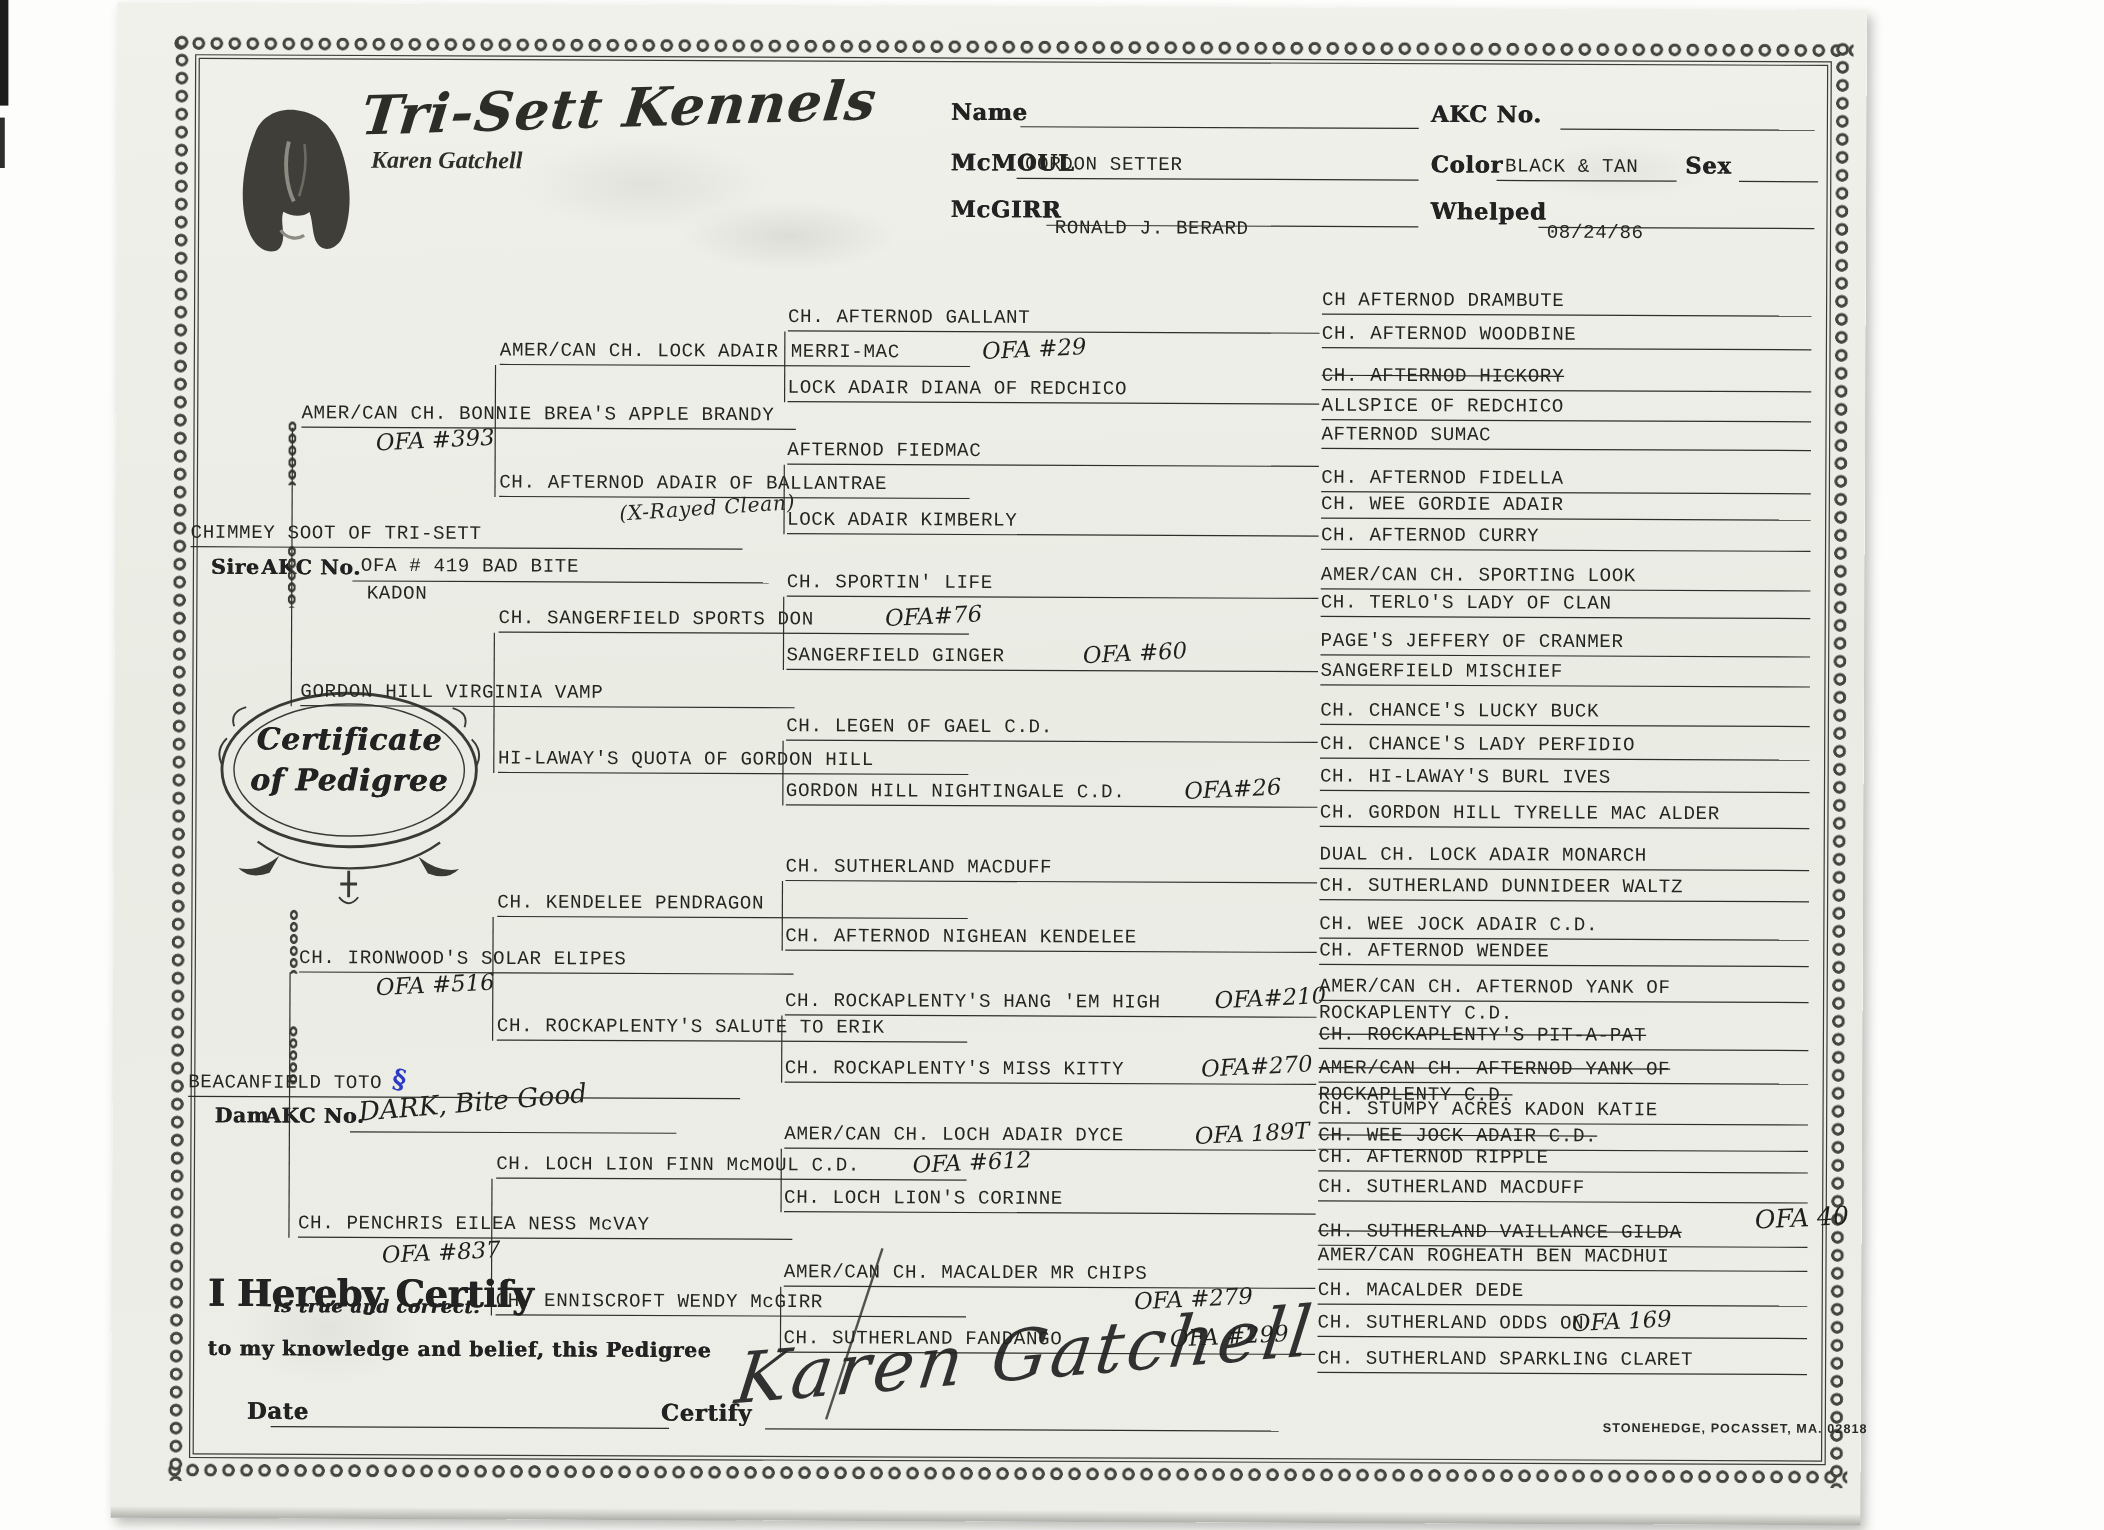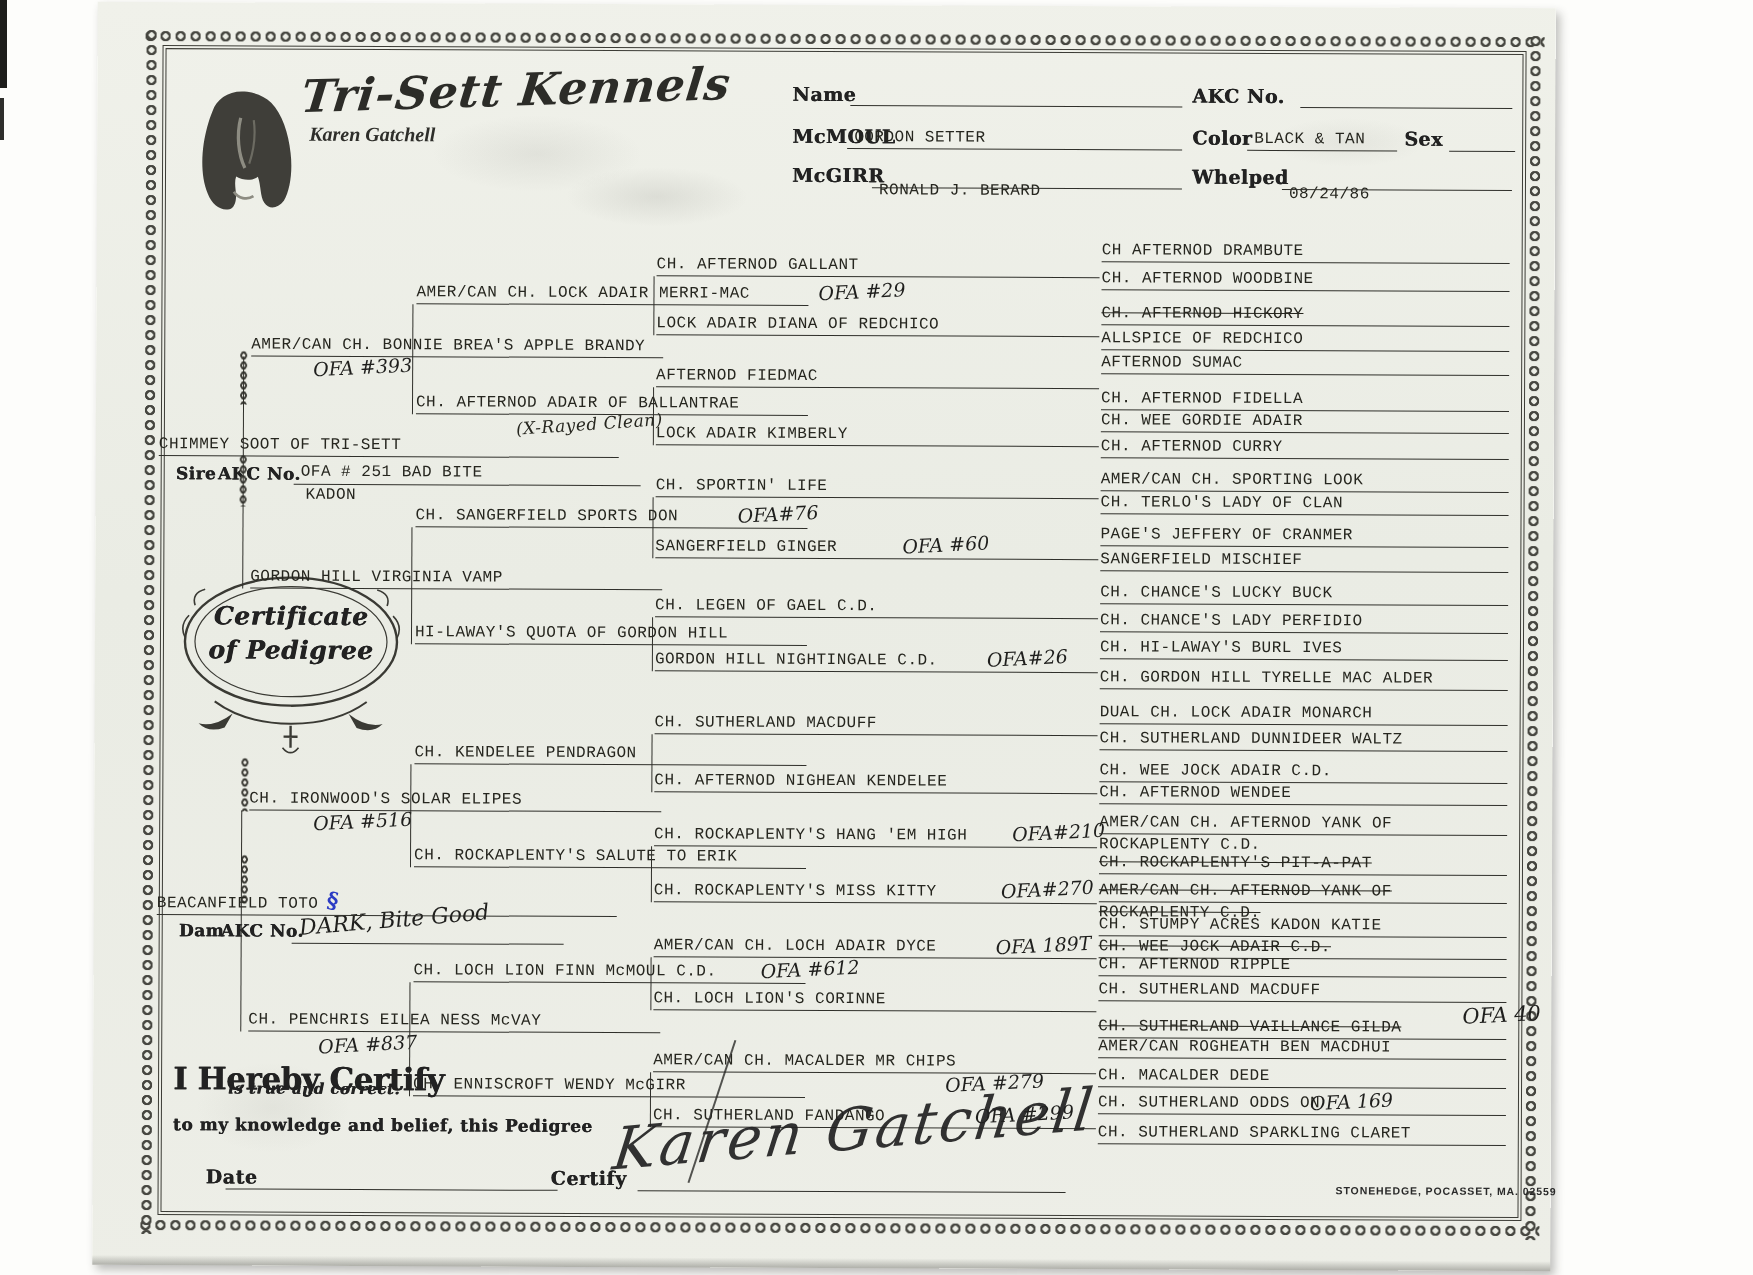--- a/index.html
+++ b/index.html
@@ -132,21 +132,21 @@
 
     <span class="bl hlabel" style="left:695px;top:159px;">McGIRR</span>
     <span class="typed" style="left:782px;top:176px;">RONALD J. BERARD</span>
     <div class="fline" style="left:775px;top:182px;width:310px;"></div>
     <span class="bl hlabel" style="left:1095px;top:159px;">Whelped</span>
     <span class="typed" style="left:1192px;top:162px;margin-top:16px;">08/24/86</span>
     <div class="fline" style="left:1185px;top:182px;width:230px;"></div>
 
     <span class="bl hlabel" style="left:80px;top:461px;font-size:17px;">Sire</span>
     <span class="bl hlabel" style="left:122px;top:461px;font-size:17px;">AKC No.</span>
-    <span class="typed" style="left:205px;top:460px;">OFA # 251  BAD BITE</span>
+    <span class="typed" style="left:205px;top:460px;">OFA # 419  BAD BITE</span>
     <div class="fline" style="left:198px;top:481px;width:347px;"></div>
     <span class="typed" style="left:210px;top:483px;">KADON</span>
 
     <span class="bl hlabel" style="left:85px;top:918px;font-size:17px;">Dam</span>
     <span class="bl hlabel" style="left:127px;top:918px;font-size:17px;">AKC No.</span>
     <span class="hand abs" style="left:205px;top:906px;font-size:22px;transform:rotate(-5deg);">DARK, Bite Good</span>
     <div class="fline" style="left:198px;top:940px;width:272px;"></div>
 
     <div class="chain" style="left:142px;top:348px;height:54px;"></div>
     <div class="chain" style="left:142px;top:452px;height:52px;"></div>
@@ -393,17 +393,17 @@
     <div class="certify-title bl">I Hereby Certify</div>
     <div class="certify-l1 bl">to my knowledge and belief, this Pedigree</div>
     <div class="certify-l2 bl">is true and correct.</div>
     <span class="date-label bl">Date</span>
     <div class="fline" style="left:133px;top:1186px;width:332px;"></div>
     <span class="signed-label bl">Certify</span>
     <div class="fline" style="left:545px;top:1186px;width:428px;"></div>
     <div class="sig">Karen Gatchell</div>
     <div class="penstroke"></div>
 
-    <div class="printer">STONEHEDGE, POCASSET, MA. 02559</div>
+    <div class="printer">STONEHEDGE, POCASSET, MA. 02818</div>
 
     <div class="curl"></div>
   </div>
 </div>
 
 </body></html>

